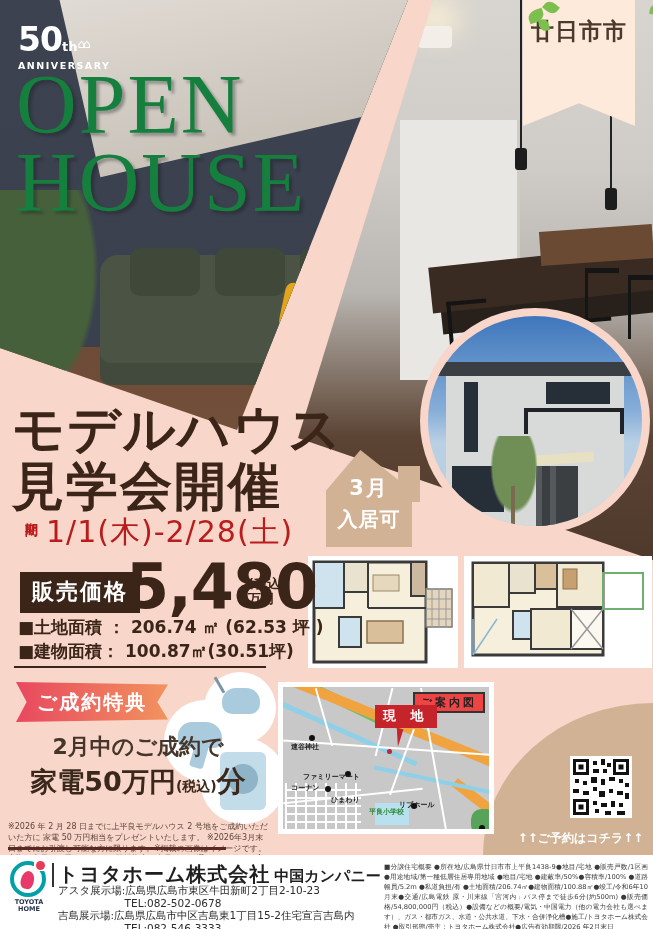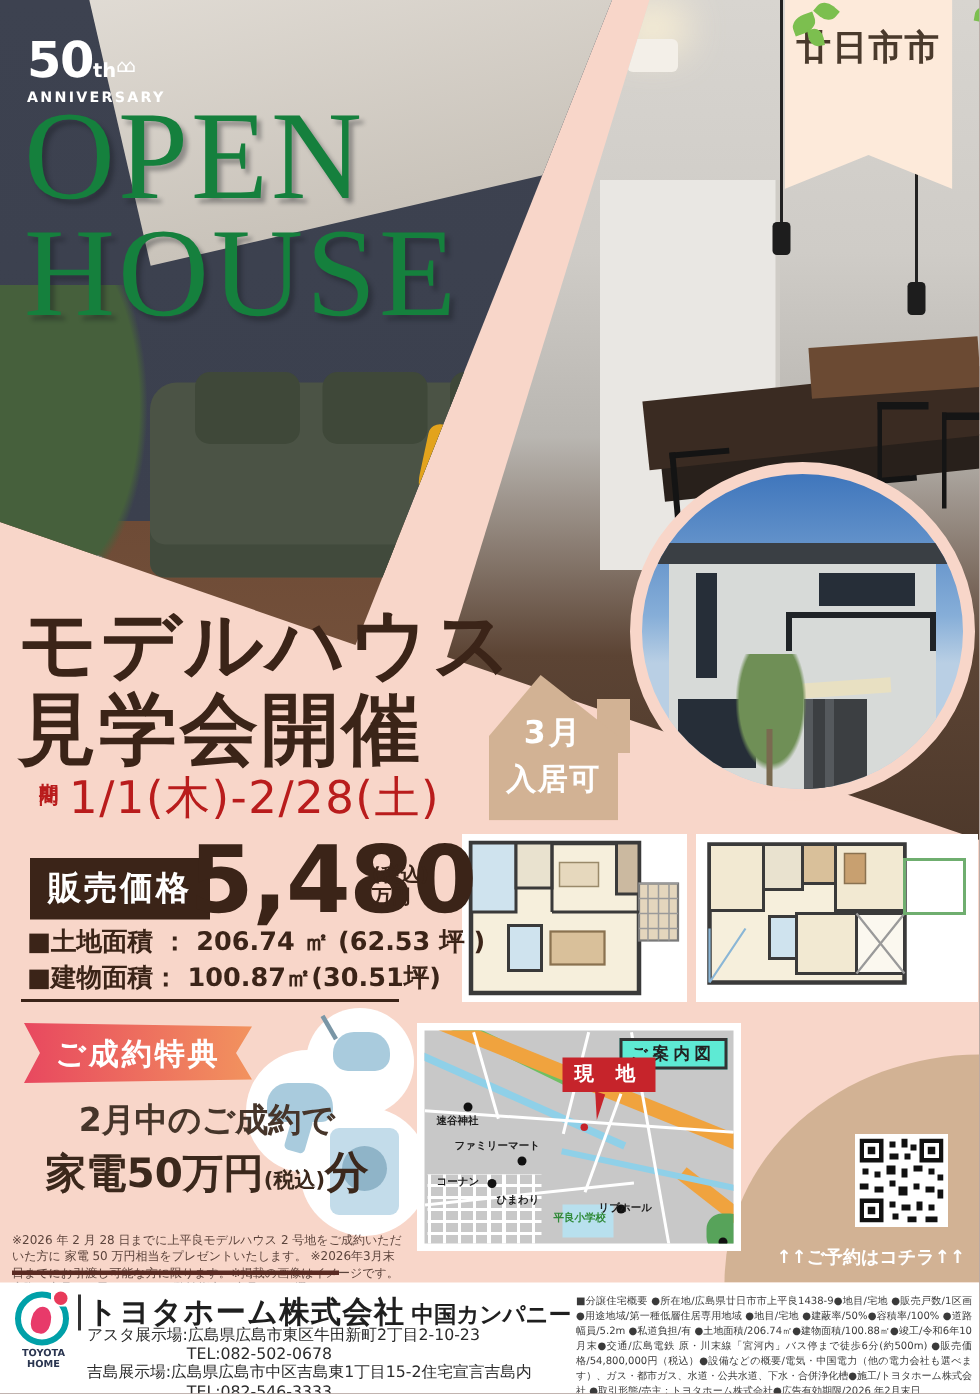--- a/index.html
+++ b/index.html
@@ -102,21 +102,21 @@
   
   .map { position:absolute; left:278px; top:682px; width:216px; height:152px; background:#c8c8c8; border:5px solid #fff; z-index:7; overflow:hidden; }
   .road-w { position:absolute; background:#fff; }
   .road-o { position:absolute; background:#f0a33e; }
   .road-g { position:absolute; background:#6fbf63; }
   .river { position:absolute; background:#8fd0e8; }
   .map-grid { position:absolute; left:2px; top:96px; width:76px; height:48px;
     background:repeating-linear-gradient(0deg,#fff 0 2px,transparent 2px 8px),repeating-linear-gradient(90deg,#fff 0 2px,transparent 2px 10px); }
   .map-school-area { position:absolute; left:92px; top:116px; width:34px; height:22px; background:#b8e0ee; }
   .map-green { position:absolute; left:188px; top:122px; width:26px; height:26px; background:#57a35a; border-radius:40%; }
-  .map-title { position:absolute; right:4px; top:5px; background:#5eead4; border:2px solid #333; color:#222;
+  .map-title { position:absolute; right:4px; top:5px; background:#ef4444; border:2px solid #333; color:#222;
     font-size:11px; font-weight:800; letter-spacing:3px; padding:1px 6px; }
   .map-marker { position:absolute; left:92px; top:18px; background:#c6242b; color:#fff; font-size:13px; font-weight:800;
     letter-spacing:5px; padding:2px 8px 3px; }
   .map-marker-tail { position:absolute; left:104px; top:40px; width:0; height:0;
     border-left:7px solid transparent; border-right:7px solid #c6242b; border-bottom:18px solid transparent; transform:rotate(18deg); }
   .map-dot { position:absolute; width:6px; height:6px; background:#111; border-radius:50%; }
   .map-dot.red { background:#c6242b; width:5px; height:5px; }
   .map-lab { position:absolute; font-size:7px; color:#1d1d1d; white-space:nowrap; font-weight:600; }
   .map-lab.green { color:#2f8a38; }
 
@@ -306,21 +306,21 @@
     <div class="map-green"></div>
 
     <div class="map-title">ご案内図</div>
     <div class="map-marker">現 地</div>
     <div class="map-marker-tail"></div>
     <div class="map-dot red" style="left:104px; top:62px;"></div>
 
     <div class="map-dot" style="left:26px; top:48px;"></div>
     <div class="map-lab" style="left:8px; top:55px;">速谷神社</div>
     <div class="map-dot" style="left:62px; top:84px;"></div>
-    <div class="map-lab" style="left:20px; top:72px;">ファミリーマート</div>
+    <div class="map-lab" style="left:20px; top:85px;">ファミリーマート</div>
     <div class="map-dot" style="left:42px; top:99px;"></div>
     <div class="map-lab" style="left:8px; top:96px;">コーナン</div>
     <div class="map-lab" style="left:48px; top:108px;text-align:center;">ひまわり</div>
     <div class="map-lab green" style="left:86px; top:120px;">平良小学校</div>
     <div class="map-dot" style="left:128px; top:116px;"></div>
     <div class="map-lab" style="left:116px; top:113px;">リブホール</div>
     <div class="map-dot" style="left:196px; top:138px;"></div>
     <div class="map-lab" style="left:122px; top:153px;">総合スポーツセンター</div>
   </div>
 

